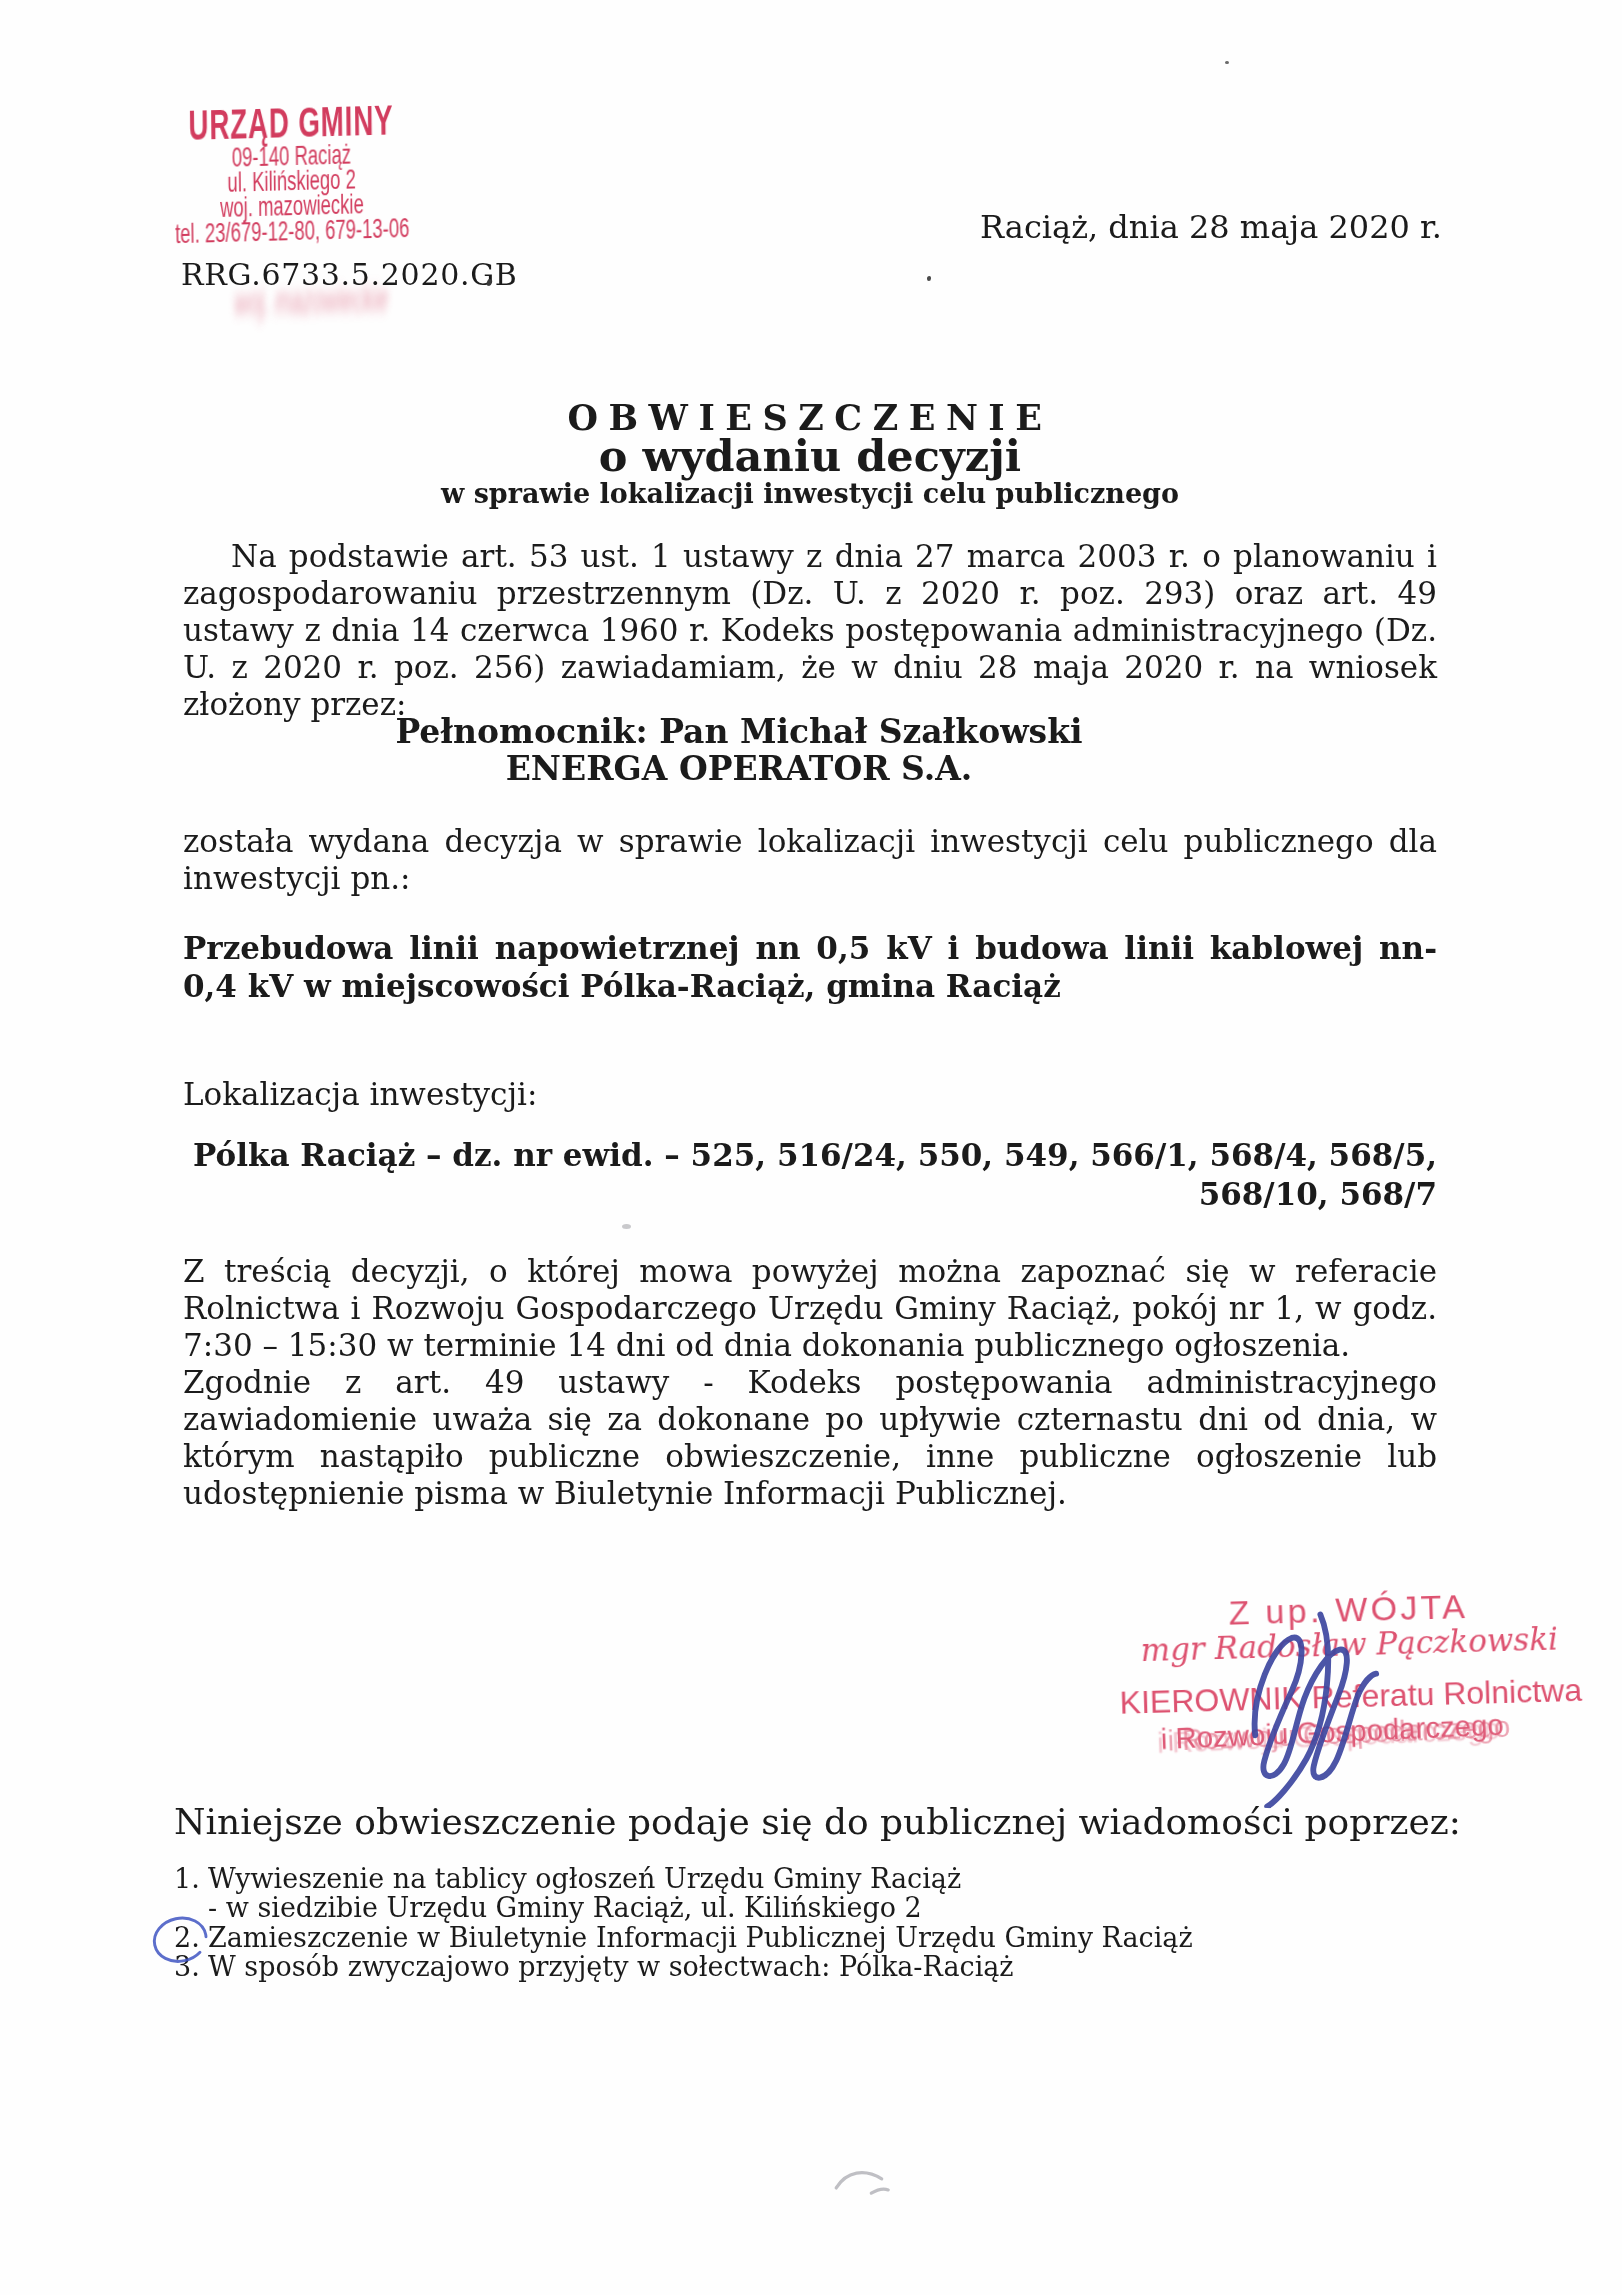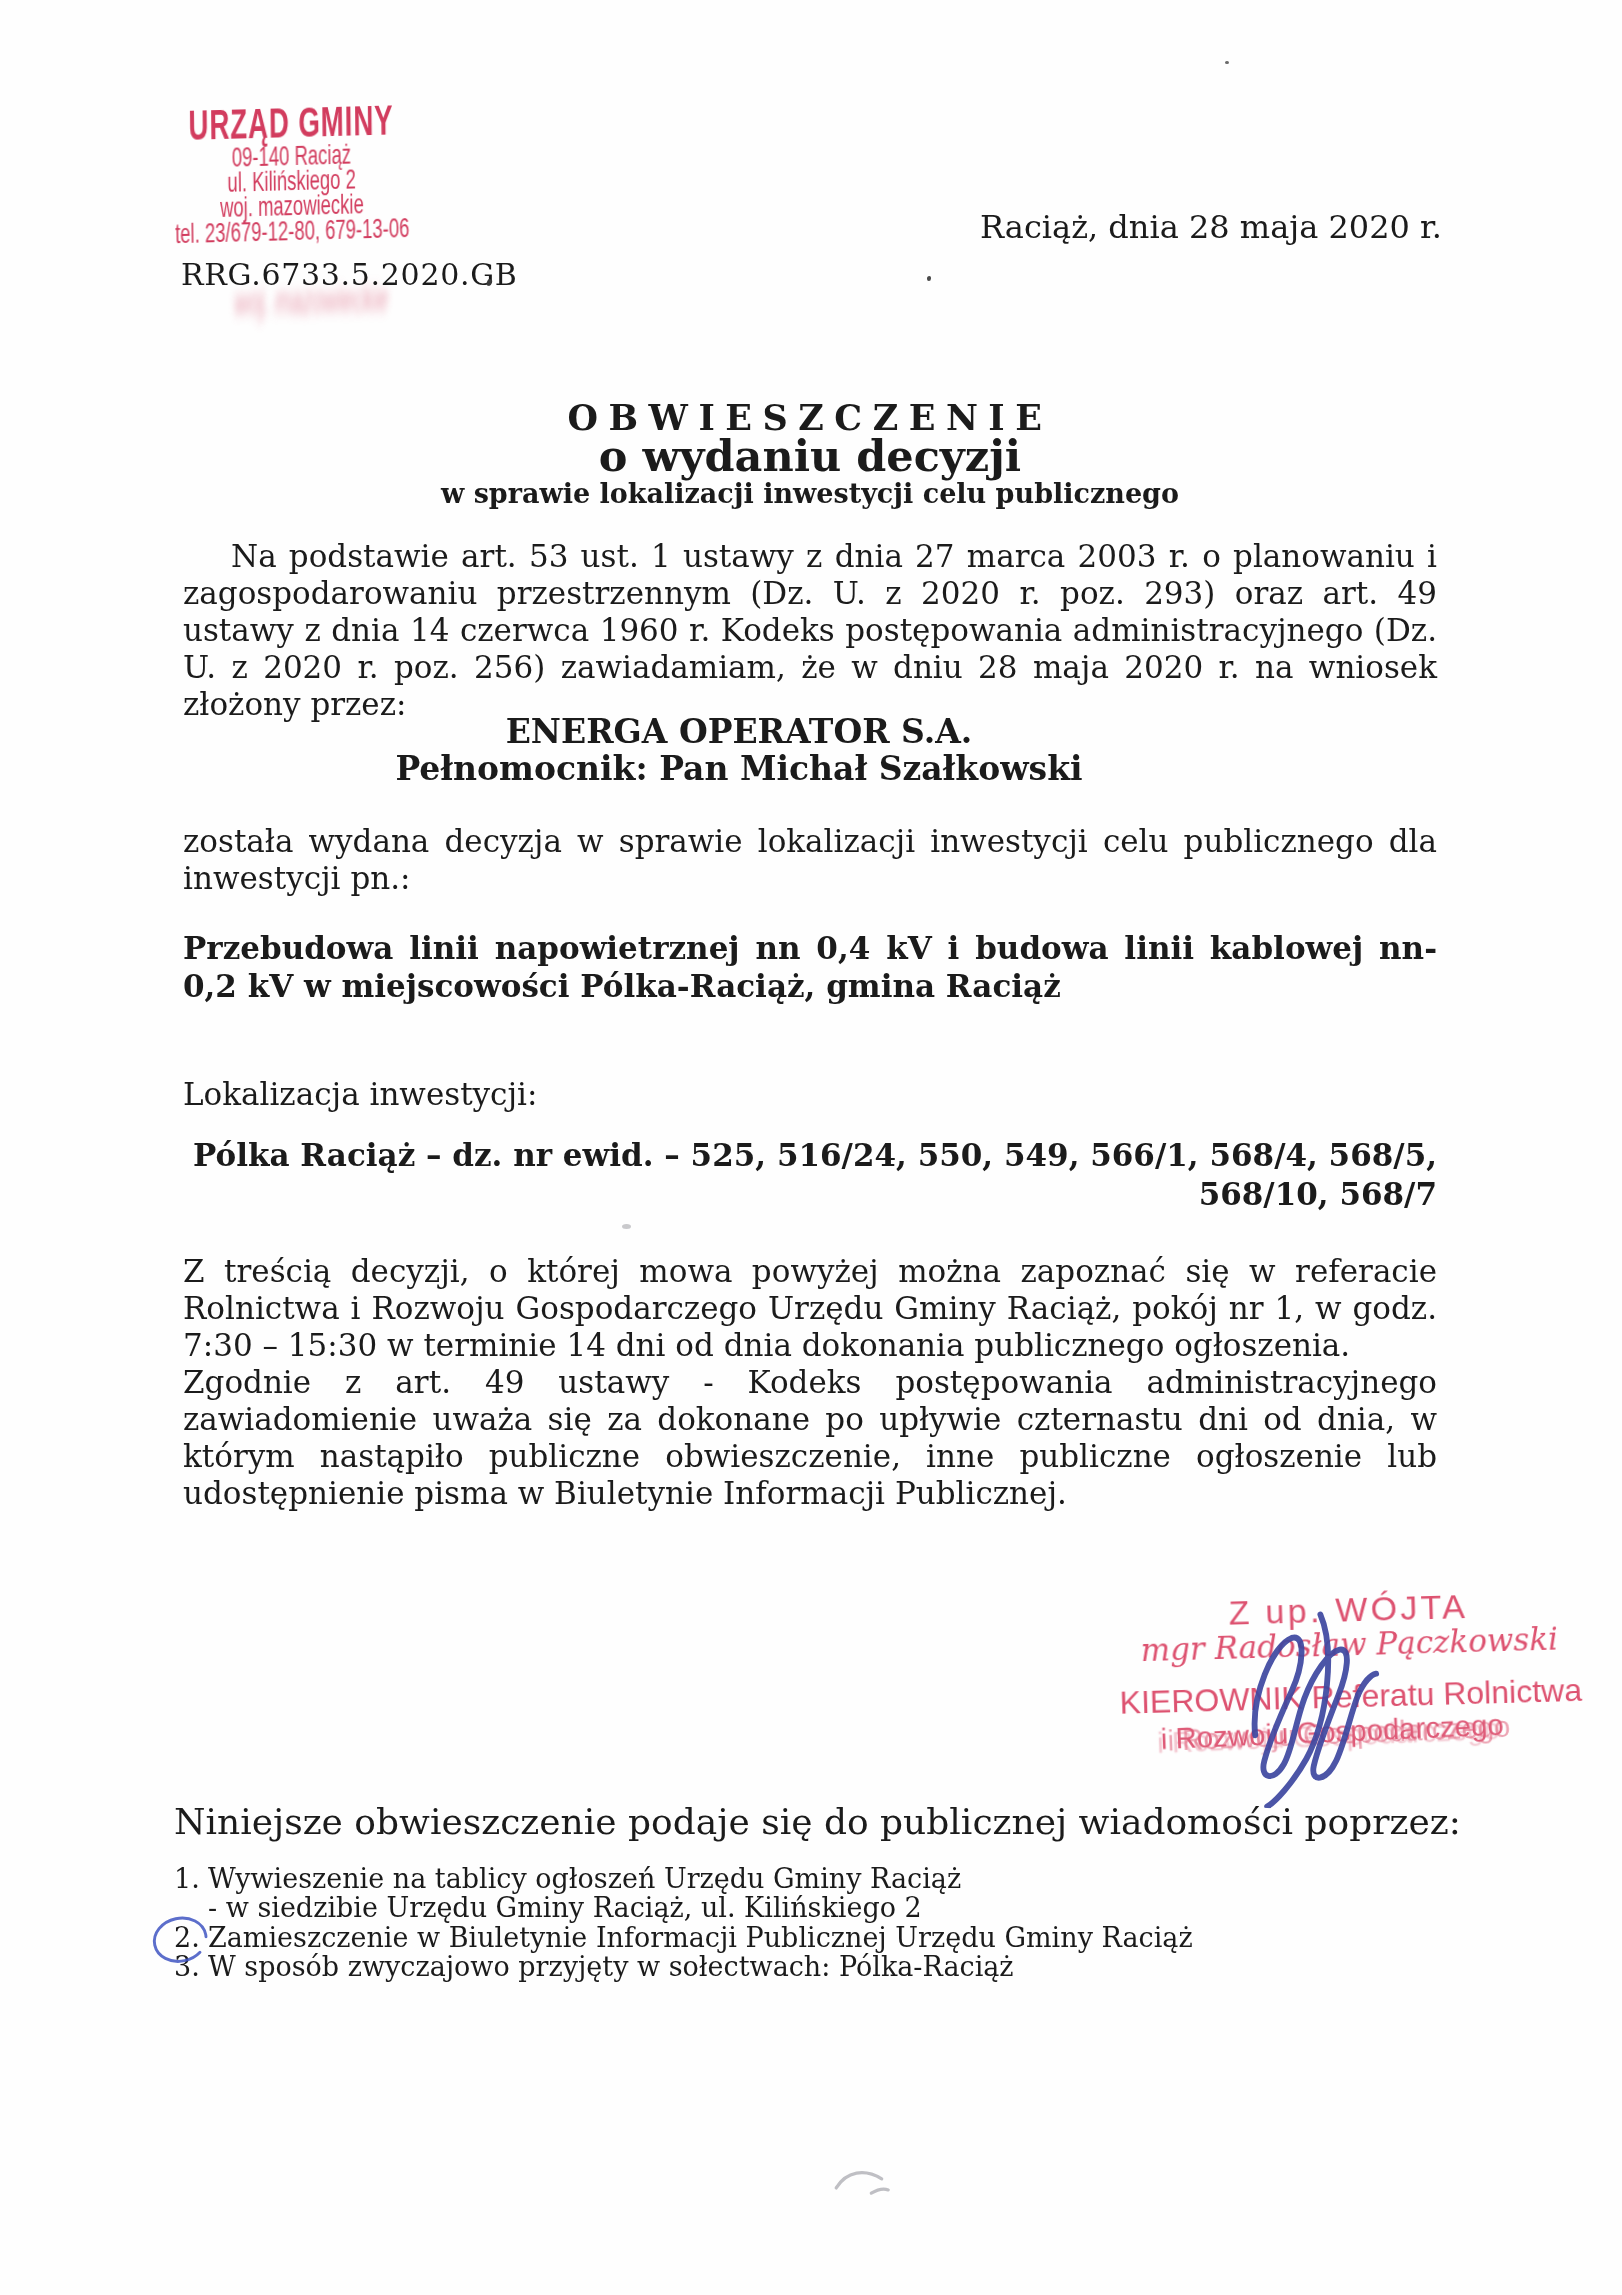--- a/index.html
+++ b/index.html
@@ -101,27 +101,27 @@
 
   <div class="title-block">
     <div class="t1">OBWIESZCZENIE</div>
     <div class="t2">o wydaniu decyzji</div>
     <div class="t3">w sprawie lokalizacji inwestycji celu publicznego</div>
   </div>
 
   <div class="col p-legal justify">Na podstawie art. 53 ust. 1 ustawy z dnia 27 marca 2003 r. o planowaniu i zagospodarowaniu przestrzennym (Dz. U. z 2020 r. poz. 293) oraz art. 49 ustawy z dnia 14 czerwca 1960 r. Kodeks postępowania administracyjnego (Dz. U. z 2020 r. poz. 256) zawiadamiam, że w dniu 28 maja 2020 r. na wniosek złożony przez:</div>
 
   <div class="col applicant">
+    <div>Pełnomocnik: Pan Michał Szałkowski</div>
     <div>ENERGA OPERATOR S.A.</div>
-    <div>Pełnomocnik: Pan Michał Szałkowski</div>
   </div>
 
   <div class="col p-decision justify">została wydana decyzja w sprawie lokalizacji inwestycji celu publicznego dla inwestycji pn.:</div>
 
-  <div class="col p-investment justify">Przebudowa linii napowietrznej nn 0,4 kV i budowa linii kablowej nn-0,2 kV w miejscowości Pólka-Raciąż, gmina Raciąż</div>
+  <div class="col p-investment justify">Przebudowa linii napowietrznej nn 0,5 kV i budowa linii kablowej nn-0,4 kV w miejscowości Pólka-Raciąż, gmina Raciąż</div>
 
   <div class="col location-label">Lokalizacja inwestycji:</div>
 
   <div class="col parcels">
     <span class="l1">Pólka Raciąż – dz. nr ewid. – 525, 516/24, 550, 549, 566/1, 568/4, 568/5,</span>
     <span class="l2">568/10, 568/7</span>
   </div>
 
   <div class="col p-info justify">
     <p>Z treścią decyzji, o której mowa powyżej można zapoznać się w referacie Rolnictwa i Rozwoju Gospodarczego Urzędu Gminy Raciąż, pokój nr 1, w godz. 7:30 – 15:30 w terminie 14 dni od dnia dokonania publicznego ogłoszenia.</p>

